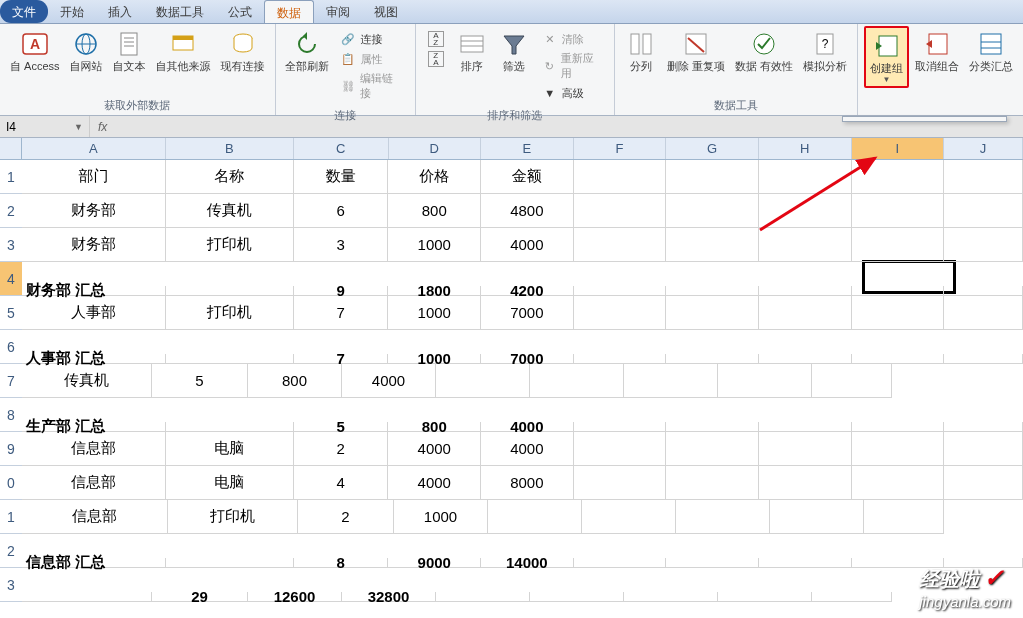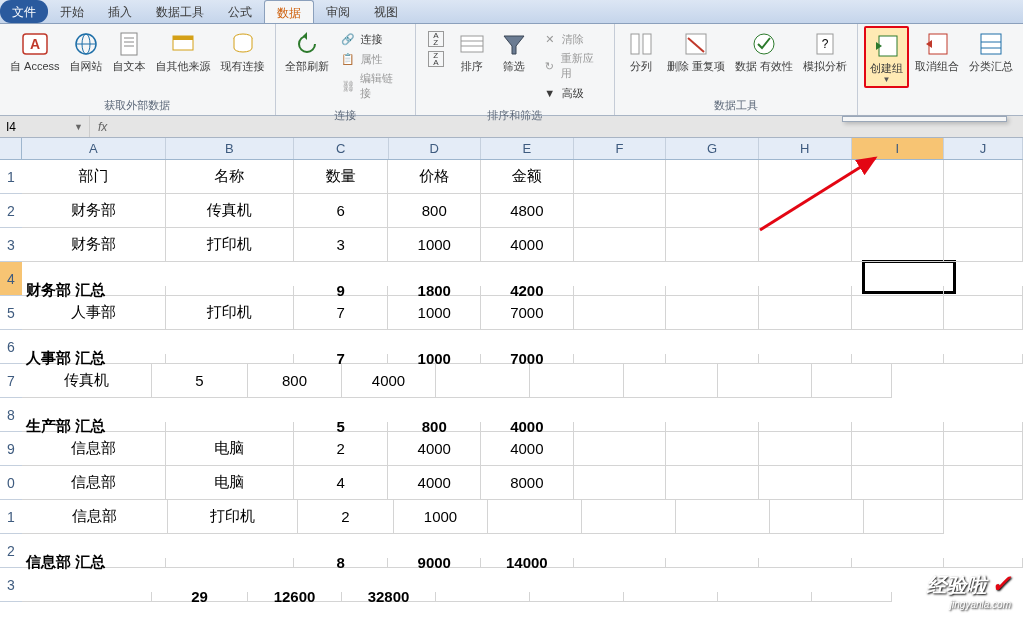--- a/index.html
+++ b/index.html
@@ -52,21 +52,21 @@
     .cell.bold { font-weight: bold; margin-top: 24px; }
     .cell.left { justify-content: flex-start; }
     
     .active-cell { position: absolute; border: 3px solid #000; pointer-events: none; }
     
     .arrow-annotation { position: absolute; z-index: 5; }
     
     .watermark { position: absolute; bottom: 8px; right: 12px; color: #fff; font-size: 16px; font-style: italic; text-shadow: 1px 1px 2px #000; z-index: 20; }
     .watermark .cn { font-size: 20px; font-weight: bold; }
     .watermark .check { color: #e30613; font-size: 24px; font-weight: bold; }
-    .watermark .en { font-size: 10px; display: block; text-align: right; }
+    .watermark .en { font-size: 15px; display: block; text-align: right; }
     
     svg { display: block; }
   </style>
 </head>
 <body>
 
 <div class="tabs">
   <div class="tab file">文件</div>
   <div class="tab">开始</div>
   <div class="tab">插入</div>

